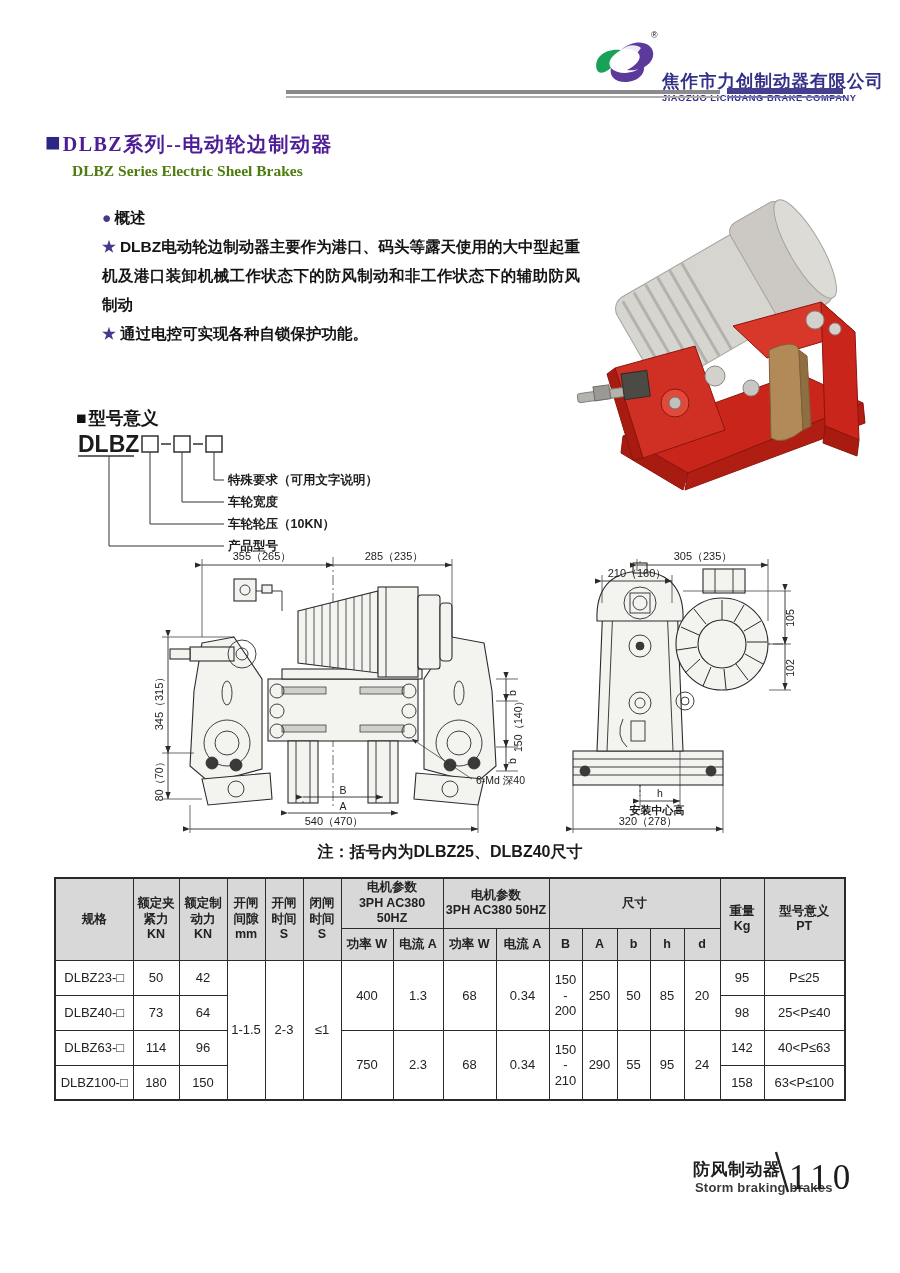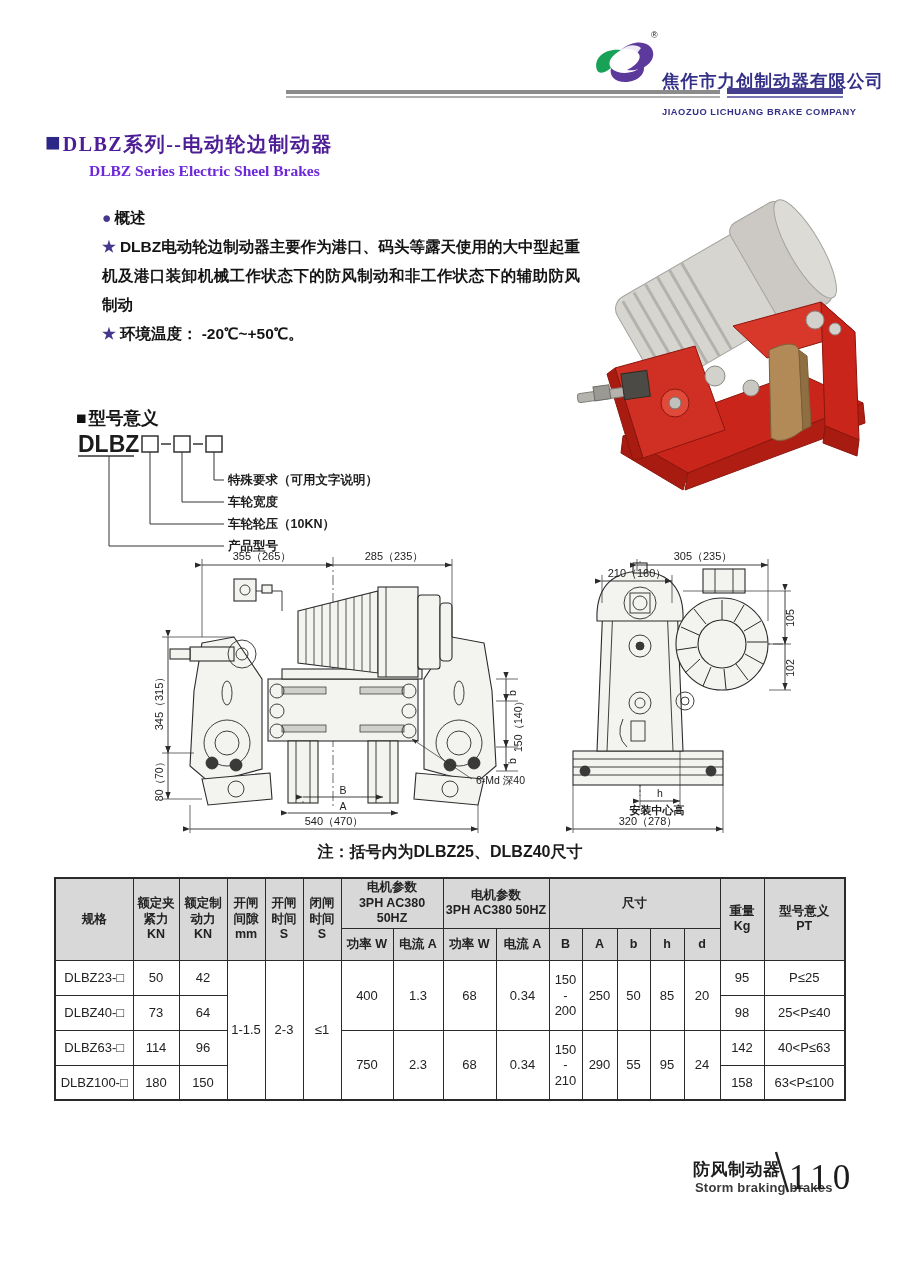--- a/index.html
+++ b/index.html
@@ -6,31 +6,31 @@
   html,body { background:#ffffff; }
   body {
     width: 900px; height: 1273px; position: relative;
     font-family: "Liberation Sans", sans-serif; color:#111;
     overflow: hidden;
   }
   .abs { position: absolute; }
 
   
   .company-cn { font-size: 17.5px; font-weight: bold; color:#343088; letter-spacing: 1px; margin-top: 29px; }
-  .company-en { font-size: 9.3px; font-weight: bold; color:#343088; letter-spacing: 0.55px; margin-top: 14px; }
+  .company-en { font-size: 9.3px; font-weight: bold; color:#343088; letter-spacing: 0.55px; margin-top: 0; }
   .rule-gray  { left:286px; top:90px;  width:434px; height:4px; background:#8b8b8b; }
   .rule-gray2 { left:286px; top:96px;  width:434px; height:1.5px; background:#aeaeae; }
   .rule-purple{ left:727px; top:88px;  width:116px; height:6px; background:#45408e; }
   .rule-purple2{ left:727px; top:96px; width:116px; height:1.5px; background:#7a76b5; }
 
   
   .title-row { left:45px; top:129px; display:flex; align-items:flex-start; }
   .title-square { font-size:26px; line-height:26px; color:#2c2786; margin-right:2px; }
   .title-cn { font-family:"Liberation Serif", serif; font-size:20px; font-weight:bold; color:#4c1d95; letter-spacing:1.5px; line-height:30px; }
-  .title-en { left:72px; top:162px; font-family:"Liberation Serif", serif; font-size:15.5px; font-weight:bold; color:#6d28d9;margin-left:17px; }
+  .title-en { left:72px; top:162px; font-family:"Liberation Serif", serif; font-size:15.5px; font-weight:bold; color:#4d7c0f; }
 
   
   .overview { left:66px; top:203px; width:478px; font-size:15.5px; font-weight:600; line-height:29px; color:#141414; text-align:justify;margin-left:36px; }
   .ov-head { font-weight:700; }
   .dot { color:#45388c; margin-right:3px; }
   .star { color:#45388c; margin-right:4px; }
 
   
   .mm-head { left:76px; top:406px; font-size:17.5px; font-weight:700; color:#141414; }
   .mm-square { color:#111; margin-right:2px; }
@@ -86,21 +86,21 @@
 
 <div class="abs title-row">
   <span class="title-square">■</span>
   <span class="title-cn">DLBZ系列--电动轮边制动器</span>
 </div>
 <div class="abs title-en">DLBZ Series Electric Sheel Brakes</div>
 
 <div class="abs overview">
   <div class="ov-head"><span class="dot">●</span><span>概述</span></div>
   <p><span class="star">★</span><span>DLBZ电动轮边制动器主要作为港口、码头等露天使用的大中型起重机及港口装卸机械工作状态下的防风制动和非工作状态下的辅助防风制动</span></p>
-  <p><span class="star">★</span><span>环境温度： -20℃~+50℃。</span></p>
+  <p><span class="star">★</span><span>通过电控可实现各种自锁保护功能。</span></p>
 </div>
 
 <div class="abs" style="left:563px; top:198px; width:337px; height:305px;">
   <svg width="337" height="305" viewBox="0 0 337 305">
 
     <g transform="rotate(-30 140 110)">
       <rect x="120" y="95" width="48" height="26" rx="4" fill="#cbc9c4" stroke="#a5a39e"></rect>
       <rect x="62" y="60" width="160" height="100" rx="14" fill="#d7d5d0" stroke="#a5a39e"></rect>
       <g stroke="#b4b2ad" stroke-width="3">
         <line x1="74" y1="64" x2="74" y2="156"></line>

